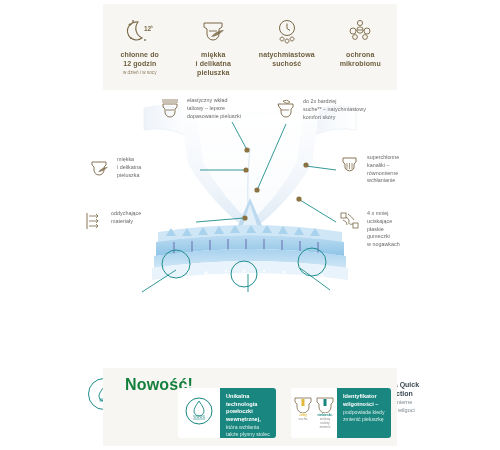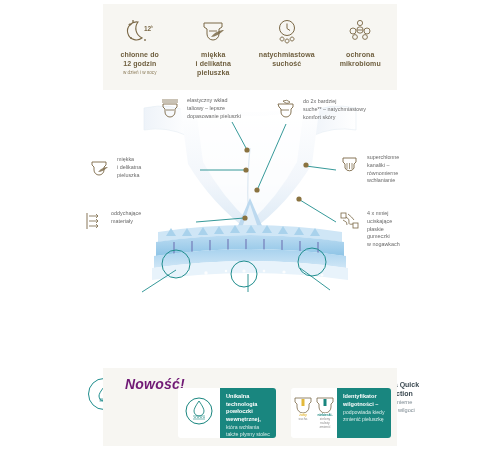--- a/index.html
+++ b/index.html
@@ -69,21 +69,21 @@
   .tech2{left:200px;top:0;}
   .tech3{left:318px;top:0;}
 
   
   .bottom{
     position:absolute;left:103px;top:368px;width:294px;height:78px;
     background:#f7f6f2;
   }
   .nowosc{
     position:absolute;left:22px;top:8px;
-    font-size:14px;font-weight:bold;color:#701a75;letter-spacing:.2px;font-style:italic;
+    font-size:16px;font-weight:bold;color:#15803d;letter-spacing:.2px;
   }
   .card{
     position:absolute;display:flex;align-items:stretch;
     border-radius:3px;overflow:hidden;
   }
   .card .c-left{
     background:#ffffff;display:flex;flex-direction:column;
     align-items:center;justify-content:center;
   }
   .card .c-right{

